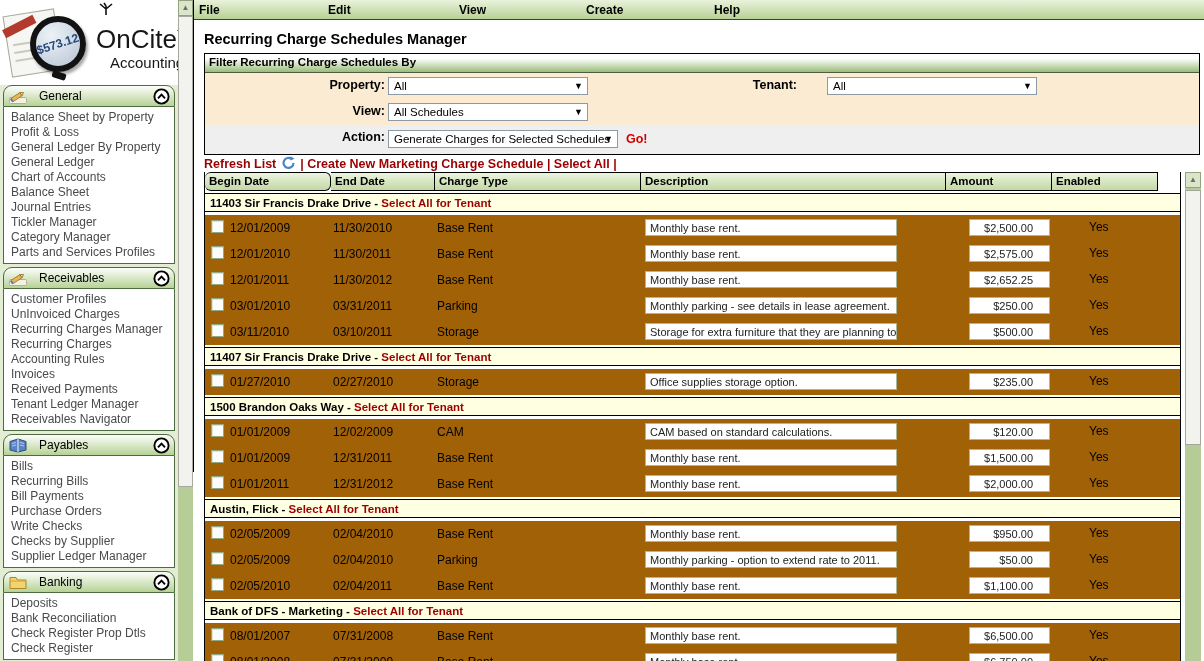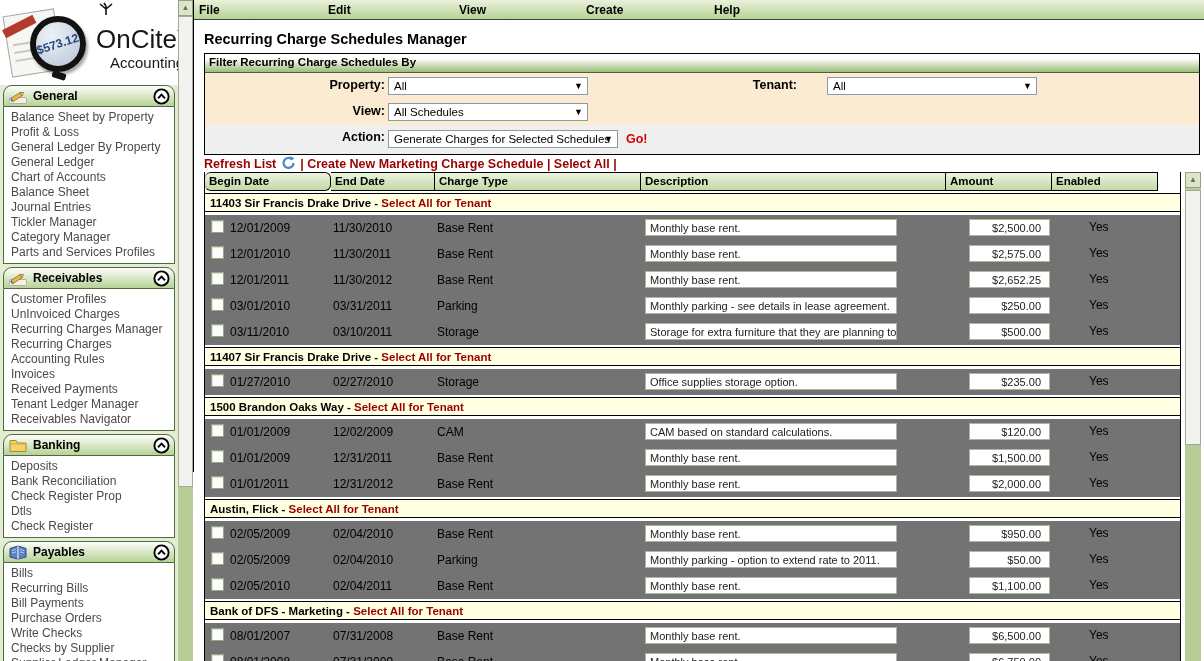--- a/index.html
+++ b/index.html
@@ -22,21 +22,21 @@
   .logo-text { position:absolute; left:96px; top:26px; line-height:1; }
   .brand { font-size:26px; color:#161616; }
   .brand sup { font-size:10px; }
   .brand-sub { font-size:15px; color:#161616; margin-top:3px; margin-left:14px; }
 
   .sb-section { margin:0 3px 3px 3px; }
   .sb-header { height:22px; border:1px solid #4e6a41; border-radius:9px 9px 0 0;
     background:linear-gradient(#fdfefb, #b6d295); display:flex; align-items:center; padding:0 4px 0 5px; cursor:pointer; }
   .sb-icon { width:18px; height:16px; display:inline-block; }
   .sb-icon svg { display:block; }
-  .sb-title { font-weight:bold; font-size:12px; margin-left:6px; flex:1; }
+  .sb-title { font-weight:normal; font-size:12px; margin-left:12px; flex:1; }
   .sb-collapse { width:17px; height:17px; cursor:pointer; }
   .sb-items { list-style:none; background:#fff; border:1px solid #4e6a41; border-top:none; padding:3px 4px 3px 7px; }
   .sb-item { font-size:12px; color:#4a4a4a; line-height:15px; cursor:pointer; }
   .sb-section:nth-child(3) .sb-item:nth-child(3) { max-width:118px; } 
 
   
   .page-scroll { position:absolute; left:178px; top:0; width:15px; height:661px; background:#b6cd97; }
   .sc-btn { position:absolute; left:0; top:0; width:100%; height:16px; background:#dce5cc;
     border:1px solid #93a27f; font-size:8px; color:#66755a; text-align:center; line-height:14px; cursor:pointer; }
   .page-scroll .sc-thumb { position:absolute; left:0; top:16px; width:100%; height:471px;
@@ -79,30 +79,30 @@
     font-weight:bold; font-size:11.5px; padding:2px 0 0 4px; white-space:nowrap; overflow:hidden; }
   .th:nth-child(1){width:126px;border-radius:6px;} .th:nth-child(2){width:104px;} .th:nth-child(3){width:206px;}
   .th:nth-child(4){width:305px;} .th:nth-child(5){width:106px;} .th:nth-child(6){width:106px;}
 
   .tgroup { height:19px; background:#ffffe1; border-top:1px solid #000; border-bottom:1px solid #000;
     margin:2px 0 3px 0; font-size:11.5px; padding:3px 0 0 5px; white-space:nowrap; overflow:hidden; }
   .gname { font-weight:bold; }
   .gdash { font-weight:bold; }
   .glink { font-weight:bold; color:#9b0000; cursor:pointer; }
 
-  .trow { position:relative; height:26px; background:#737373; }
+  .trow { position:relative; height:26px; background:#a16207; }
   .cb { position:absolute; left:6px; top:5px; width:13px; height:13px; background:#fdfdfb;
     border:1px solid #94a886; box-shadow:inset 1px 1px 0 #dde5d2; cursor:pointer; }
   .cell { position:absolute; top:6px; font-size:12px; white-space:nowrap; }
   .c-begin{left:25px;} .c-end{left:128px;} .c-type{left:232px;} .c-enabled{left:884px; top:5px;}
   .c-desc { position:absolute; left:440px; top:4px; width:252px; height:17px; background:#fff;
     border:1px solid #a9b89b; font-size:11px; color:#222; padding:2px 2px 0 4px;
     white-space:nowrap; overflow:hidden; cursor:text; }
   .c-amount { position:absolute; left:764px; top:4px; width:81px; height:17px; background:#fff;
-    border:1px solid #a9b89b; font-size:11px; color:#222; text-align:right; padding:2px 8px 0 0;
+    border:1px solid #a9b89b; font-size:11px; color:#222; text-align:right; padding:2px 16px 0 0;
     white-space:nowrap; overflow:hidden; cursor:text; }
 
   .tscroll { position:absolute; left:991px; top:172px; width:16px; height:489px; background:#b5cc96; }
   .tscroll .sc-thumb { position:absolute; left:0; top:18px; width:100%; height:255px;
     background:#f2f2ef; border:1px solid #a5a5a0; cursor:pointer; }
 </style>
 </head>
 <body>
 
 <div class="sidebar">
@@ -190,43 +190,20 @@
           <li class="sb-item">Invoices</li>
           <li class="sb-item">Received Payments</li>
           <li class="sb-item">Tenant Ledger Manager</li>
           <li class="sb-item">Receivables Navigator</li>
         </ul>
   </section>
       <section class="sb-section">
     <div class="sb-header">
       <span class="sb-icon">
             <svg width="18" height="16" viewBox="0 0 18 16">
-              <path d="M1 3.5 h6 l1.5 2.5 H17 v8.5 H1 Z" fill="#f3d36b" stroke="#a8862c"></path>
-              <path d="M1 7 h16" stroke="#caa93f"></path>
-            </svg>
-          </span>
-      <span class="sb-title">Banking</span>
-      <span class="sb-collapse">
-        <svg width="17" height="17" viewBox="0 0 17 17">
-              <circle cx="8.5" cy="8.5" r="7.1" fill="#fff" stroke="#000" stroke-width="1.9"></circle>
-              <path d="M5 10.3 L8.5 6.6 L12 10.3" fill="none" stroke="#000" stroke-width="1.9"></path>
-            </svg>
-      </span>
-    </div>
-    <ul class="sb-items">
-          <li class="sb-item">Deposits</li>
-          <li class="sb-item">Bank Reconciliation</li>
-          <li class="sb-item">Check Register Prop Dtls</li>
-          <li class="sb-item">Check Register</li>
-        </ul>
-  </section>
-      <section class="sb-section">
-    <div class="sb-header">
-      <span class="sb-icon">
-            <svg width="18" height="16" viewBox="0 0 18 16">
               <path d="M1 4.5 L9 2 L17 4.5 L17 13 L9 15 L1 13 Z" fill="#5b84c4" stroke="#2c4a7c"></path>
               <path d="M9 2 L9 15" stroke="#dce6f4" stroke-width="1.2"></path>
               <path d="M3 6.5 L7 5.5 M3 9 L7 8 M11 5.5 L15 6.5 M11 8 L15 9" stroke="#c9d8ee" stroke-width="0.8"></path>
             </svg>
           </span>
       <span class="sb-title">Payables</span>
       <span class="sb-collapse">
         <svg width="17" height="17" viewBox="0 0 17 17">
               <circle cx="8.5" cy="8.5" r="7.1" fill="#fff" stroke="#000" stroke-width="1.9"></circle>
               <path d="M5 10.3 L8.5 6.6 L12 10.3" fill="none" stroke="#000" stroke-width="1.9"></path>
@@ -234,20 +211,43 @@
       </span>
     </div>
     <ul class="sb-items">
           <li class="sb-item">Bills</li>
           <li class="sb-item">Recurring Bills</li>
           <li class="sb-item">Bill Payments</li>
           <li class="sb-item">Purchase Orders</li>
           <li class="sb-item">Write Checks</li>
           <li class="sb-item">Checks by Supplier</li>
           <li class="sb-item">Supplier Ledger Manager</li>
+        </ul>
+  </section>
+      <section class="sb-section">
+    <div class="sb-header">
+      <span class="sb-icon">
+            <svg width="18" height="16" viewBox="0 0 18 16">
+              <path d="M1 3.5 h6 l1.5 2.5 H17 v8.5 H1 Z" fill="#f3d36b" stroke="#a8862c"></path>
+              <path d="M1 7 h16" stroke="#caa93f"></path>
+            </svg>
+          </span>
+      <span class="sb-title">Banking</span>
+      <span class="sb-collapse">
+        <svg width="17" height="17" viewBox="0 0 17 17">
+              <circle cx="8.5" cy="8.5" r="7.1" fill="#fff" stroke="#000" stroke-width="1.9"></circle>
+              <path d="M5 10.3 L8.5 6.6 L12 10.3" fill="none" stroke="#000" stroke-width="1.9"></path>
+            </svg>
+      </span>
+    </div>
+    <ul class="sb-items">
+          <li class="sb-item">Deposits</li>
+          <li class="sb-item">Bank Reconciliation</li>
+          <li class="sb-item">Check Register Prop Dtls</li>
+          <li class="sb-item">Check Register</li>
         </ul>
   </section>
     </div>
 </div>
 
 <div class="page-scroll">
   <div class="sc-btn">▲</div>
   <div class="sc-thumb"></div>
 </div>
 

